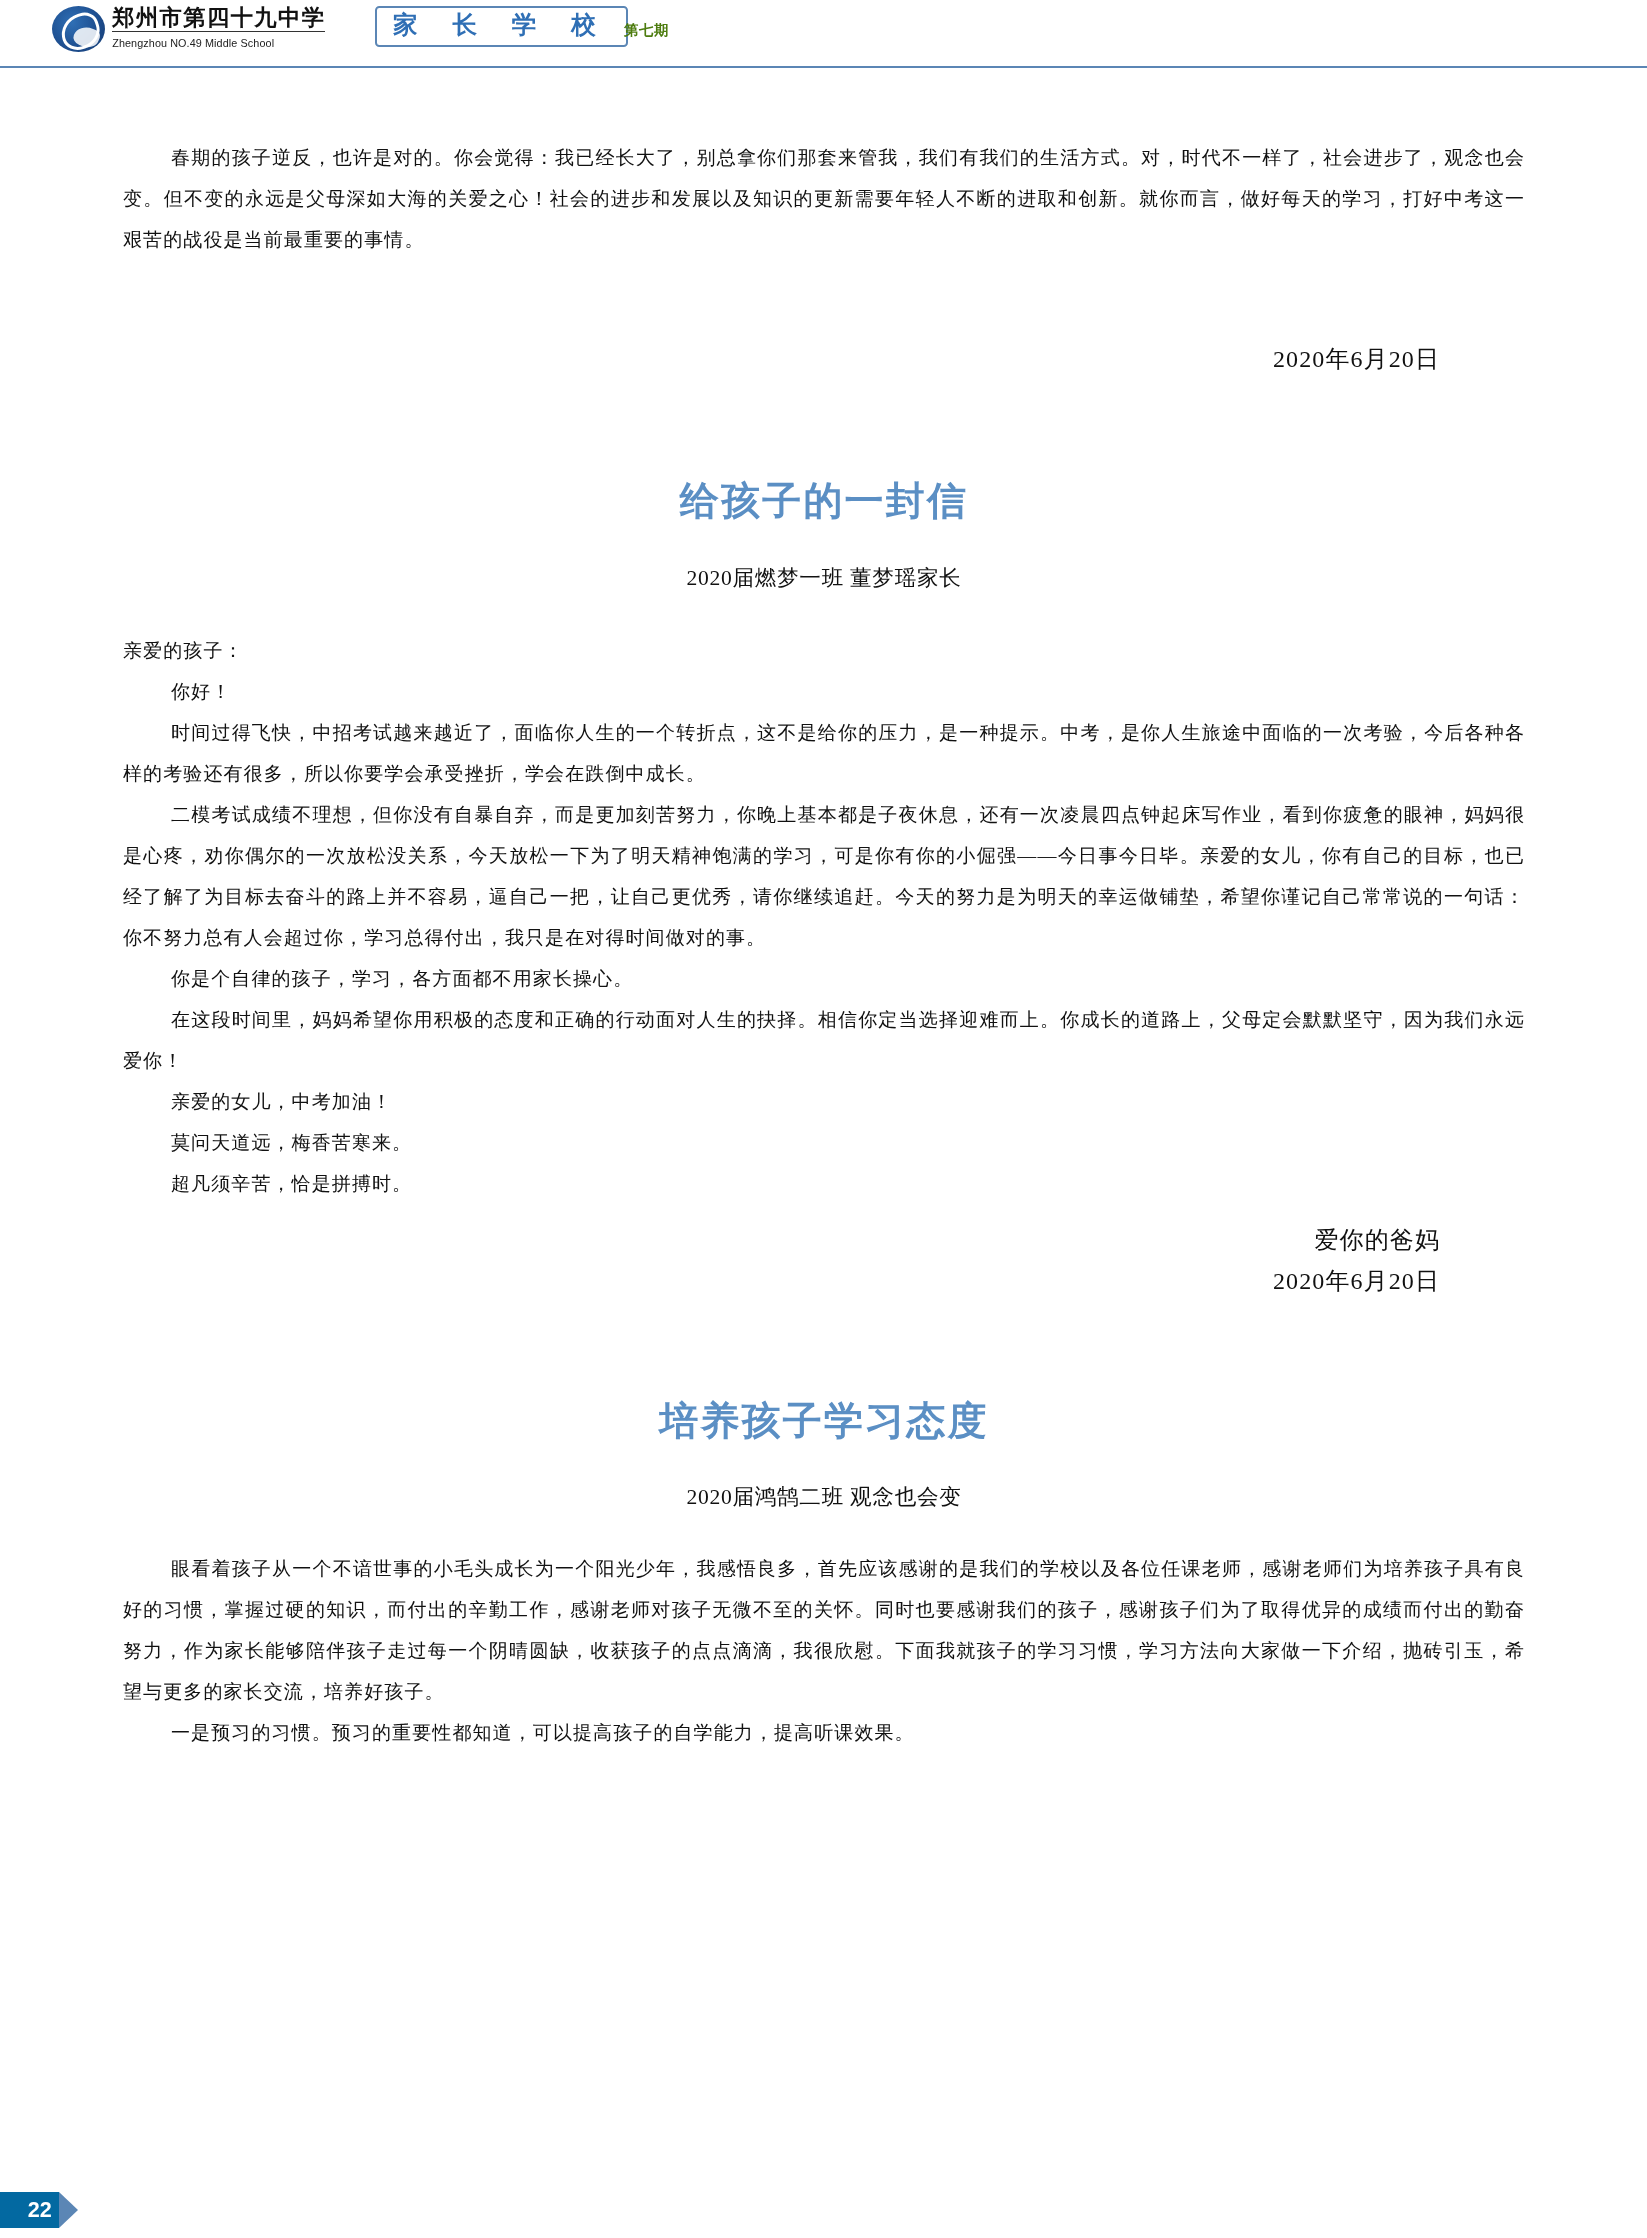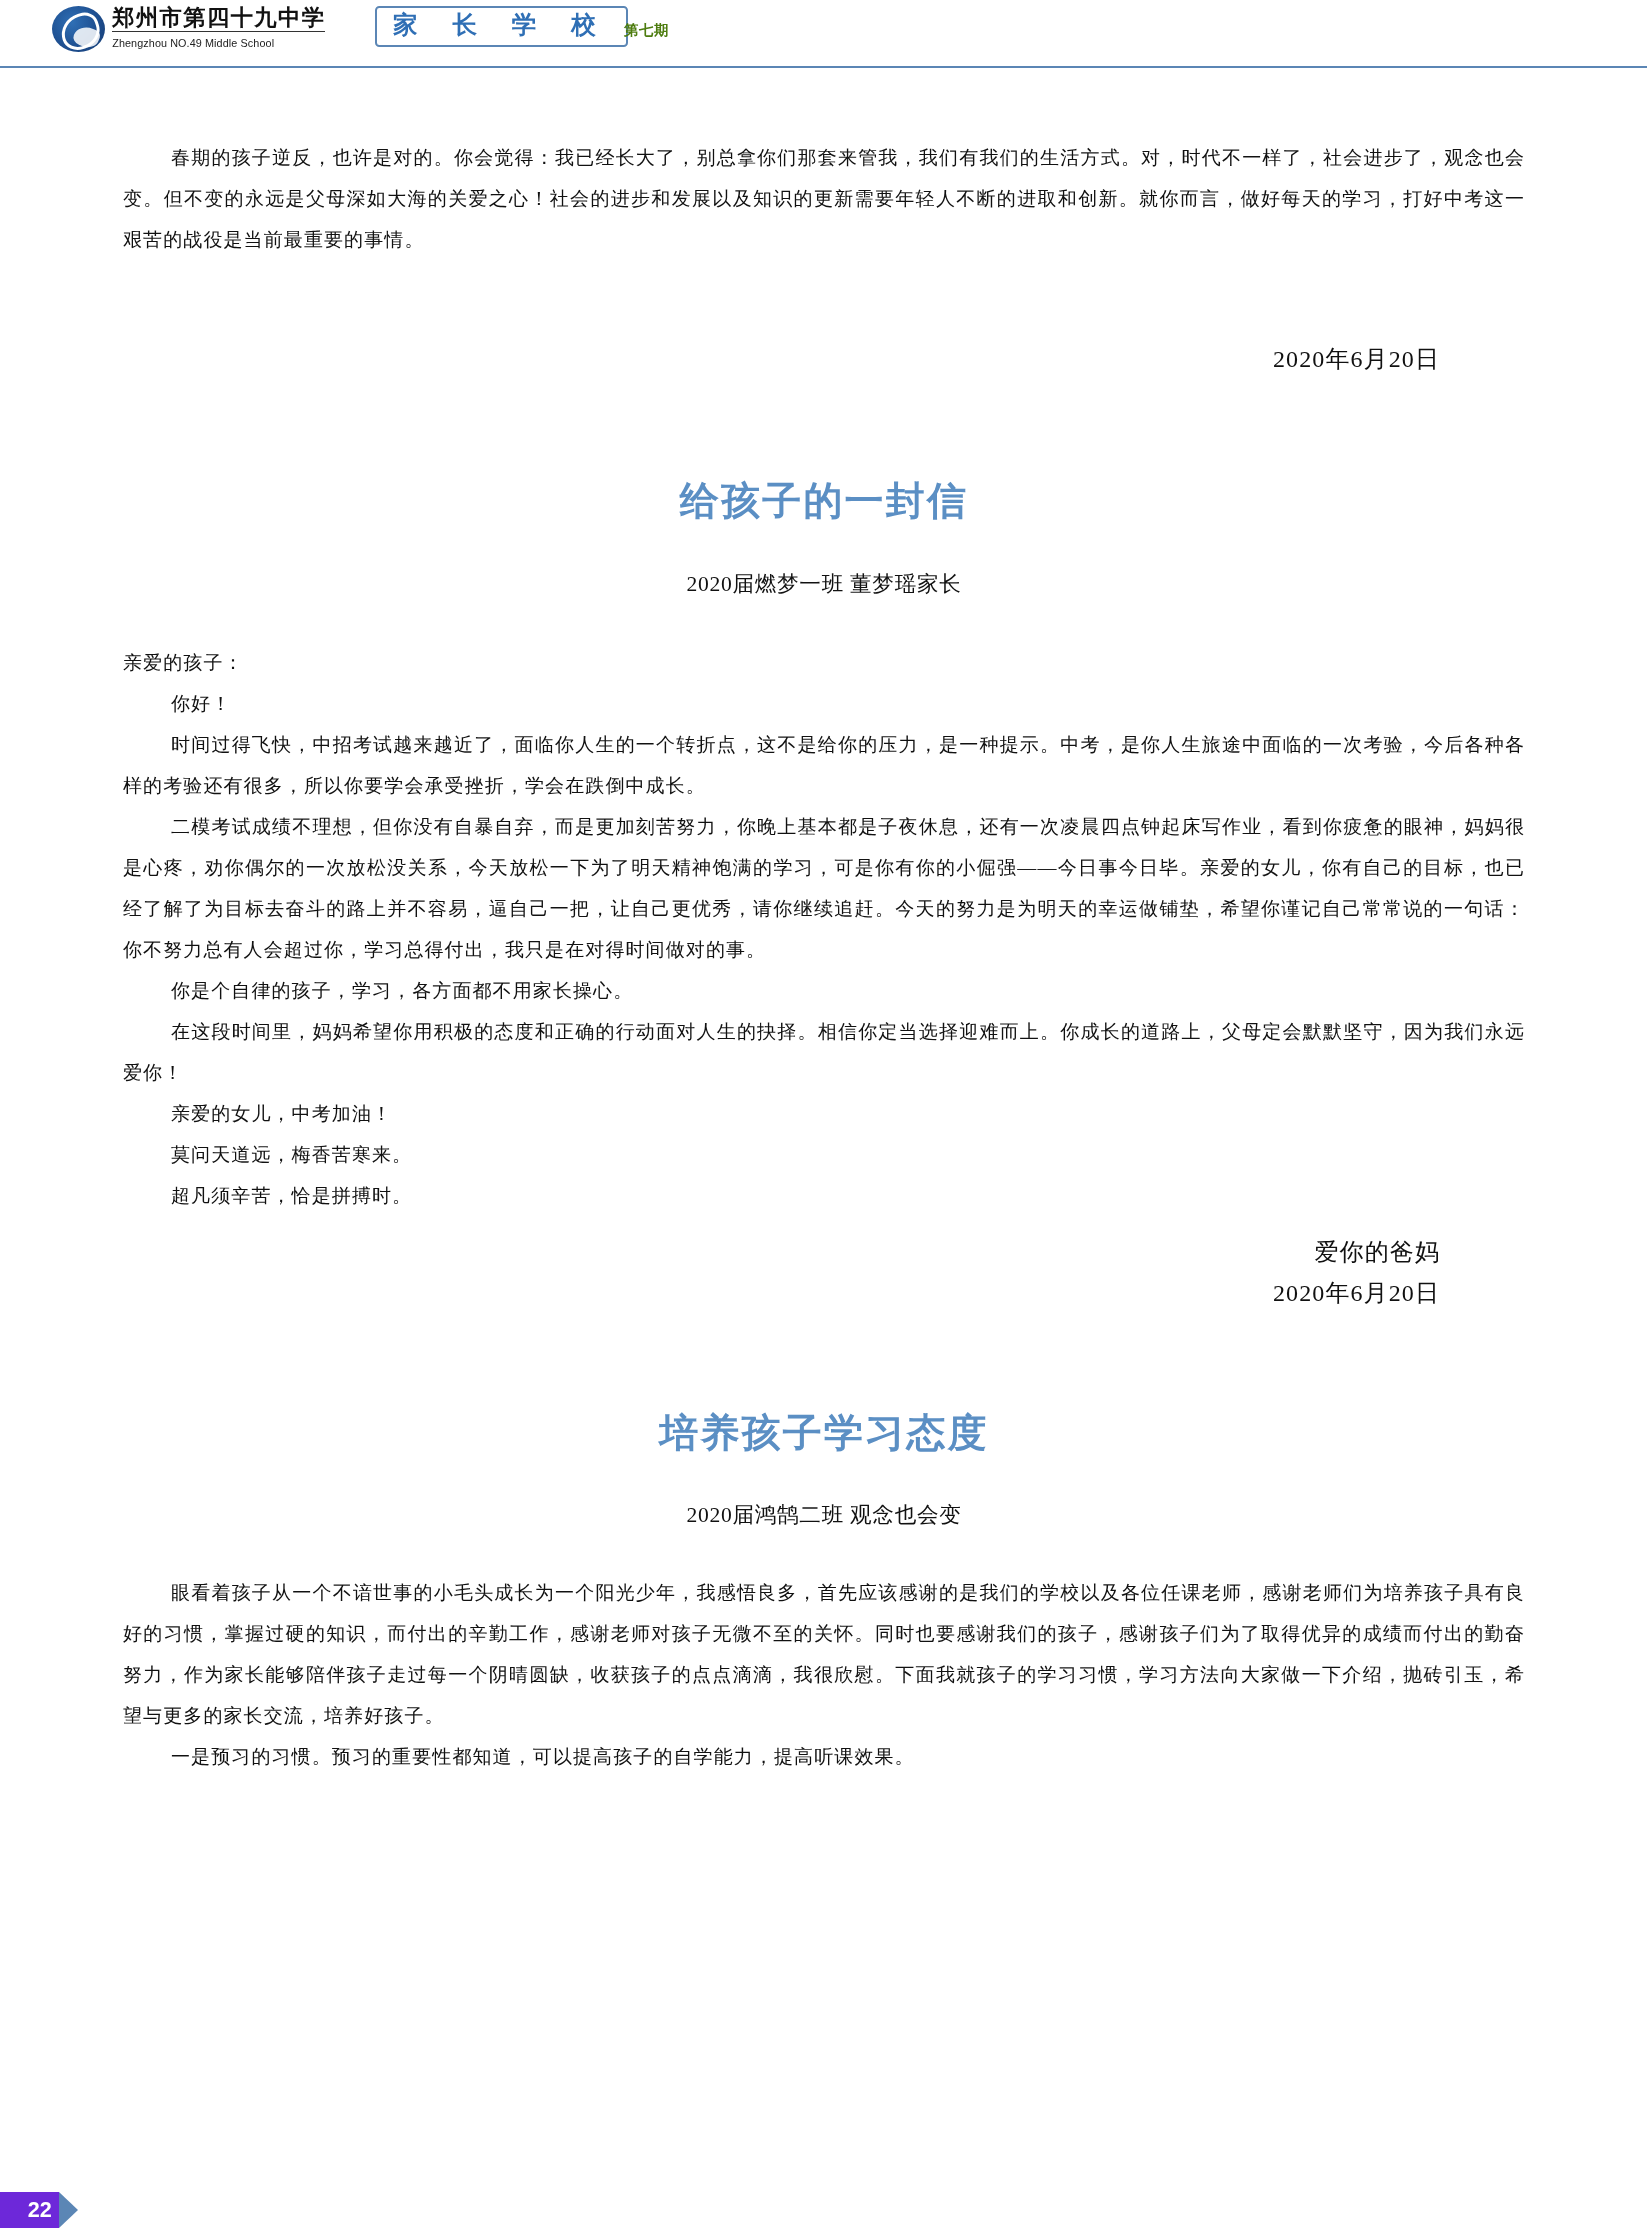--- a/index.html
+++ b/index.html
@@ -159,39 +159,39 @@
     font-weight: bold;
     letter-spacing: 2.2px;
     font-family: "Liberation Serif", serif;
     margin: 0;
   }
   .article-byline {
     text-align: center;
     font-size: 21.6px;
     letter-spacing: 0.7px;
     color: #111;
-    margin: 14px;
+    margin: 8px;
     font-family: "Liberation Serif", serif;
   }
 
   
   .footer {
     position: absolute;
     left: 0;
     bottom: 0;
     width: 1648px;
     height: 62px;
   }
   .pagenum-tab {
     position: absolute;
     left: 0;
     bottom: 11.5px;
     width: 59px;
     height: 36px;
-    background: #6d28d9;
+    background: #0369a1;
     color: #ffffff;
     font-size: 21.6px;
     font-weight: bold;
     font-family: "Liberation Sans", sans-serif;
     display: flex;
     align-items: center;
     justify-content: flex-end;
     padding-right: 7.2px;
     box-sizing: border-box;
   }

